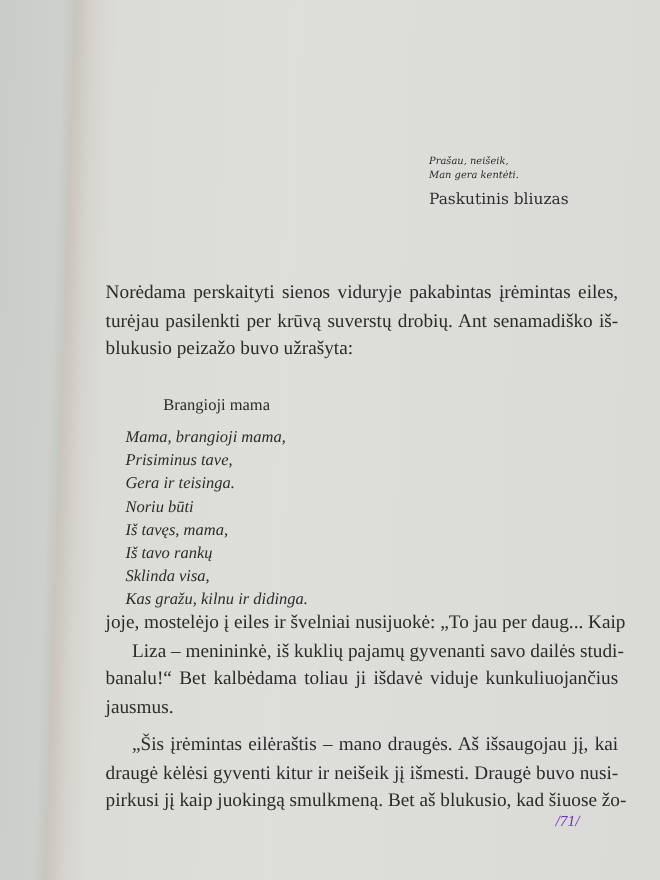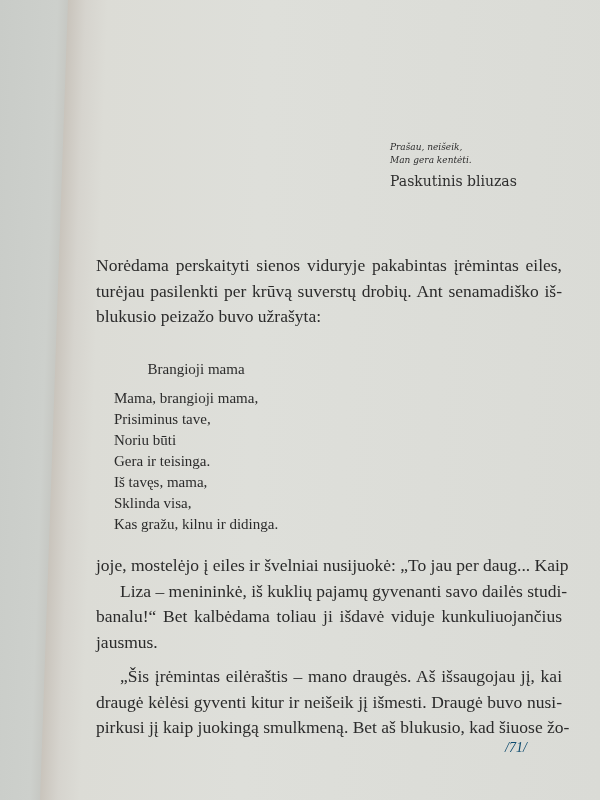--- a/index.html
+++ b/index.html
@@ -82,29 +82,30 @@
       font-size: 15px;
       line-height: 21px;
     }
     .poem .poem-title {
       display: block;
       margin-bottom: 8px;
       text-align: center;
     }
     .poem .poem-line {
       display: block;
+      font-style: italic;
     }
     .page-number {
       position: absolute;
       left: 505px;
       top: 740px;
       font-family: "Liberation Serif", serif;
       font-style: italic;
       font-size: 14px;
-      color: #0c4a6e;
+      color: #6d28d9;
     }
   </style>
 </head>
 <body>
 
 <div class="left-page"></div>
 <div class="page"></div>
 
 <div class="content">
 
@@ -117,23 +118,24 @@
   <div class="para" style="top:253px;">
     <span class="line">Norėdama perskaityti sienos viduryje pakabintas įrėmintas eiles,</span>
     <span class="line">turėjau pasilenkti per krūvą suverstų drobių. Ant senamadiško iš-</span>
     <span class="line last">blukusio peizažo buvo užrašyta:</span>
   </div>
 
   <div class="poem">
     <span class="poem-title">Brangioji mama</span>
     <span class="poem-line">Mama, brangioji mama,</span>
     <span class="poem-line">Prisiminus tave,</span>
+    <span class="poem-line">Gera ir teisinga.</span>
     <span class="poem-line">Noriu būti</span>
-    <span class="poem-line">Gera ir teisinga.</span>
     <span class="poem-line">Iš tavęs, mama,</span>
+    <span class="poem-line">Iš tavo rankų</span>
     <span class="poem-line">Sklinda visa,</span>
     <span class="poem-line">Kas gražu, kilnu ir didinga.</span>
   </div>
 
   <div class="para" style="top:553px;">
     <span class="line">joje, mostelėjo į eiles ir švelniai nusijuokė: „To jau per daug... Kaip</span>
     <span class="line indent">Liza – menininkė, iš kuklių pajamų gyvenanti savo dailės studi-</span>
     <span class="line">banalu!“ Bet kalbėdama toliau ji išdavė viduje kunkuliuojančius</span>
     <span class="line last">jausmus.</span>
   </div>

